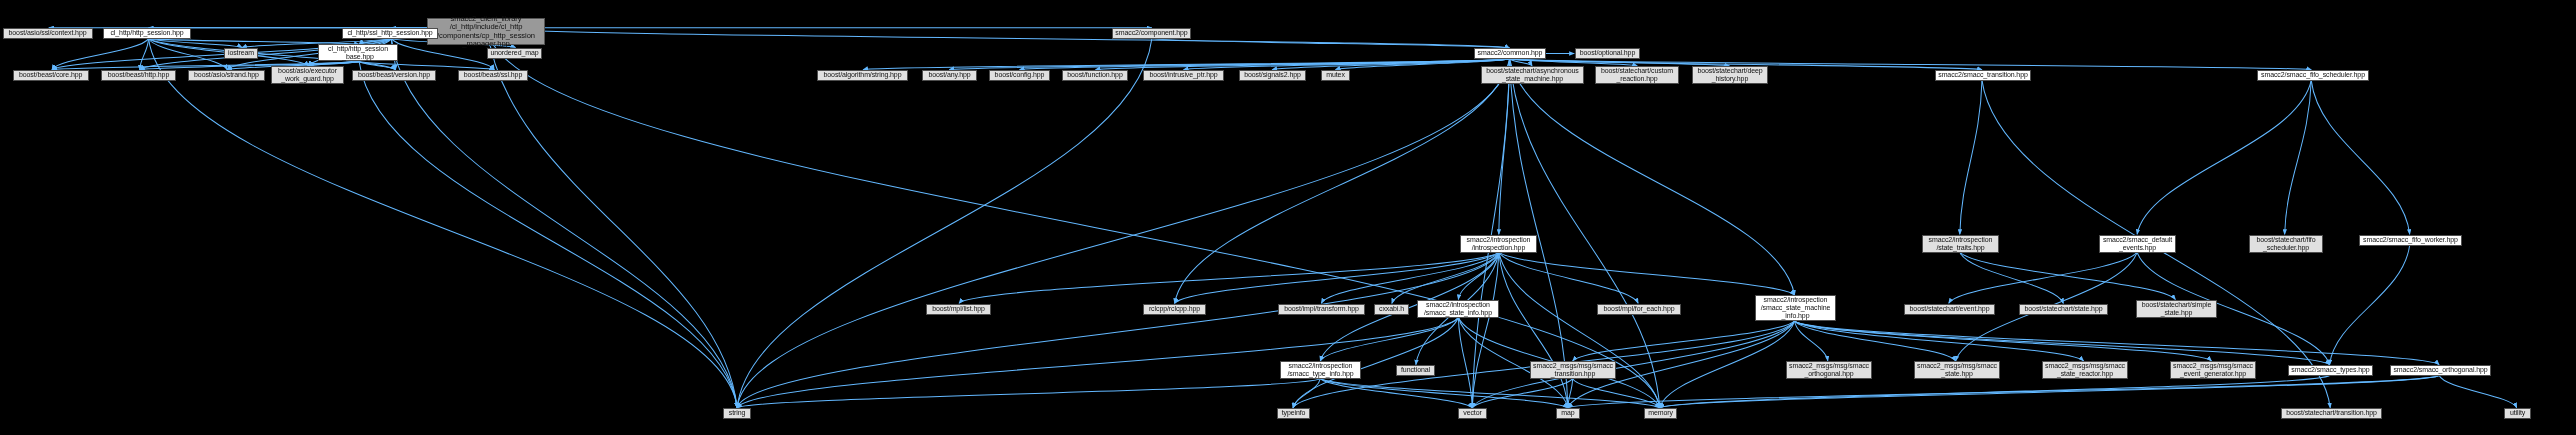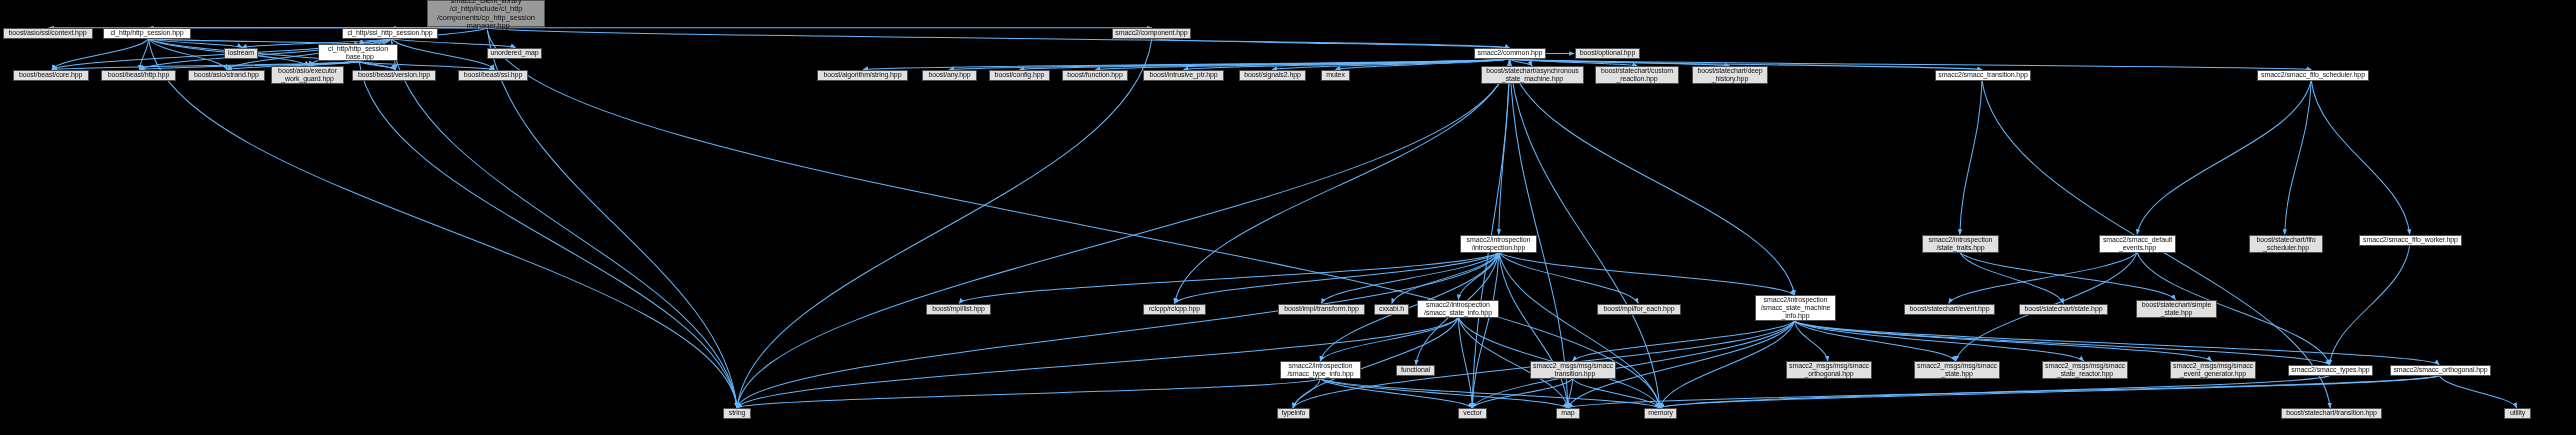--- a/index.html
+++ b/index.html
@@ -148,21 +148,21 @@
         <path d="M2481.5,598 C2468.6615,617.32 2332.9855,626.52 2323,644" stroke="#63b8ff" stroke-width="1.6" fill="none" marker-end="url(#arrow)"></path>
         <path d="M2481.5,598 C2480.8925,617.32 2474.4725,626.52 2474,644" stroke="#63b8ff" stroke-width="1.6" fill="none" marker-end="url(#arrow)"></path>
         <path d="M2481.5,598 C2492.6375,617.32 2610.3375,626.52 2619,644" stroke="#63b8ff" stroke-width="1.6" fill="none" marker-end="url(#arrow)"></path>
         <path d="M3677,593 C3645.5,614.42 2643.5,624.62 2619,644" stroke="#63b8ff" stroke-width="1.6" fill="none" marker-end="url(#arrow)"></path>
         <path d="M3850,593 C3818.5,614.42 2643.5,624.62 2619,644" stroke="#63b8ff" stroke-width="1.6" fill="none" marker-end="url(#arrow)"></path>
         <path d="M3850,593 C3859.9225,614.42 3964.7825,624.62 3972.5,644" stroke="#63b8ff" stroke-width="1.6" fill="none" marker-end="url(#arrow)"></path>
         <path d="M3850,593 C3818.5,614.42 2498.5,624.62 2474,644" stroke="#63b8ff" stroke-width="1.6" fill="none" marker-end="url(#arrow)"></path>
       </g>
   </svg>
   <div id="node-layer">
-      <div class="node root" style="left: 427px; top: 0; width: 118px; height: 27px;">smacc2_client_library
+      <div class="node root" style="left: 427px; top: 18px; width: 118px; height: 27px;">smacc2_client_library
 /cl_http/include/cl_http
 /components/cp_http_session
 _manager.hpp</div>
       <div class="node" style="left: 2.5px; top: 28px; width: 90px; height: 10.8px;">boost/asio/ssl/context.hpp</div>
       <div class="node white" style="left: 103px; top: 28px; width: 88px; height: 10.8px;">cl_http/http_session.hpp</div>
       <div class="node white" style="left: 342px; top: 28px; width: 96px; height: 10.8px;">cl_http/ssl_http_session.hpp</div>
       <div class="node" style="left: 1112px; top: 28px; width: 79px; height: 10.8px;">smacc2/component.hpp</div>
       <div class="node" style="left: 224px; top: 48px; width: 34px; height: 10.8px;">iostream</div>
       <div class="node white" style="left: 318px; top: 44px; width: 80px; height: 17px;">cl_http/http_session
 _base.hpp</div>

